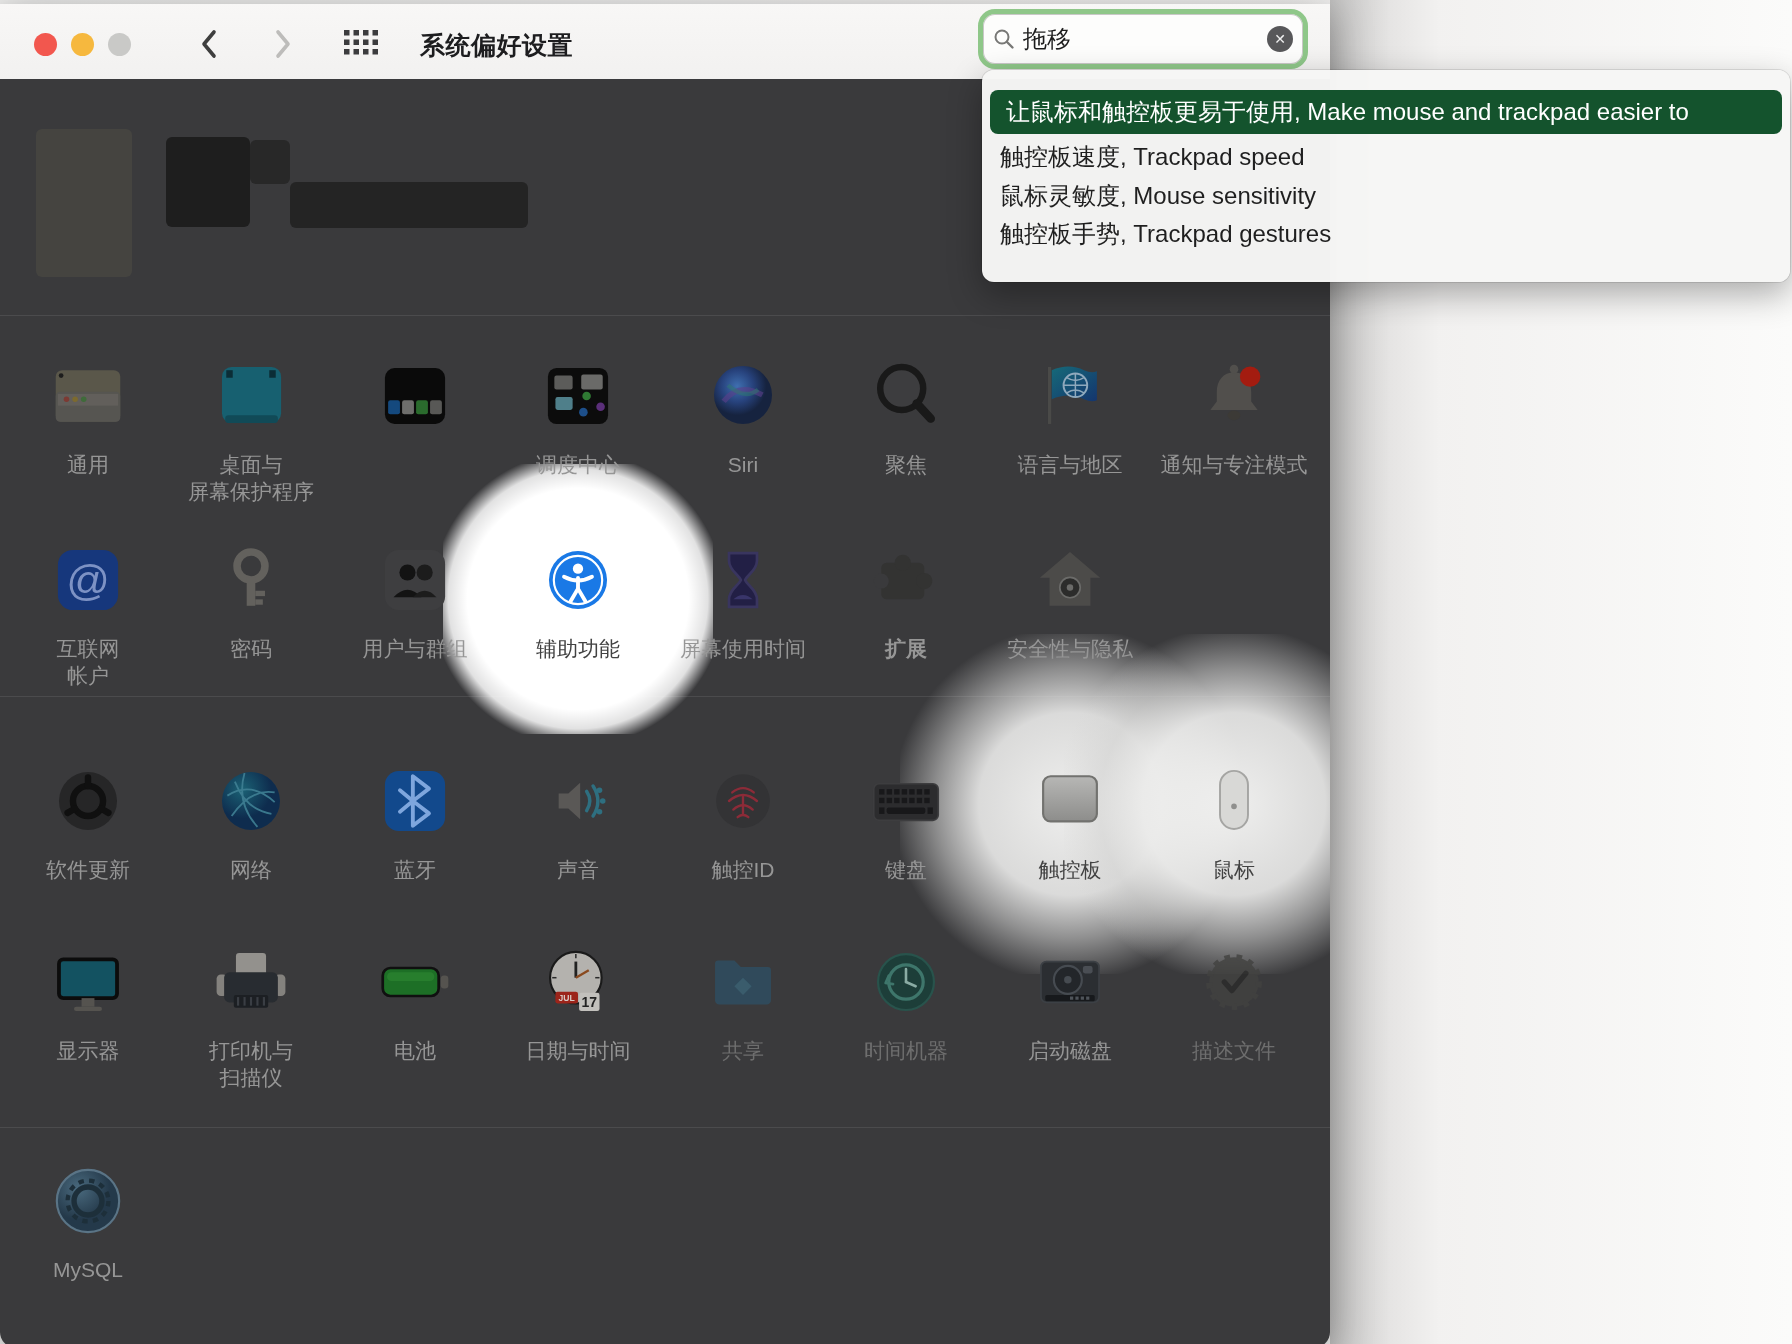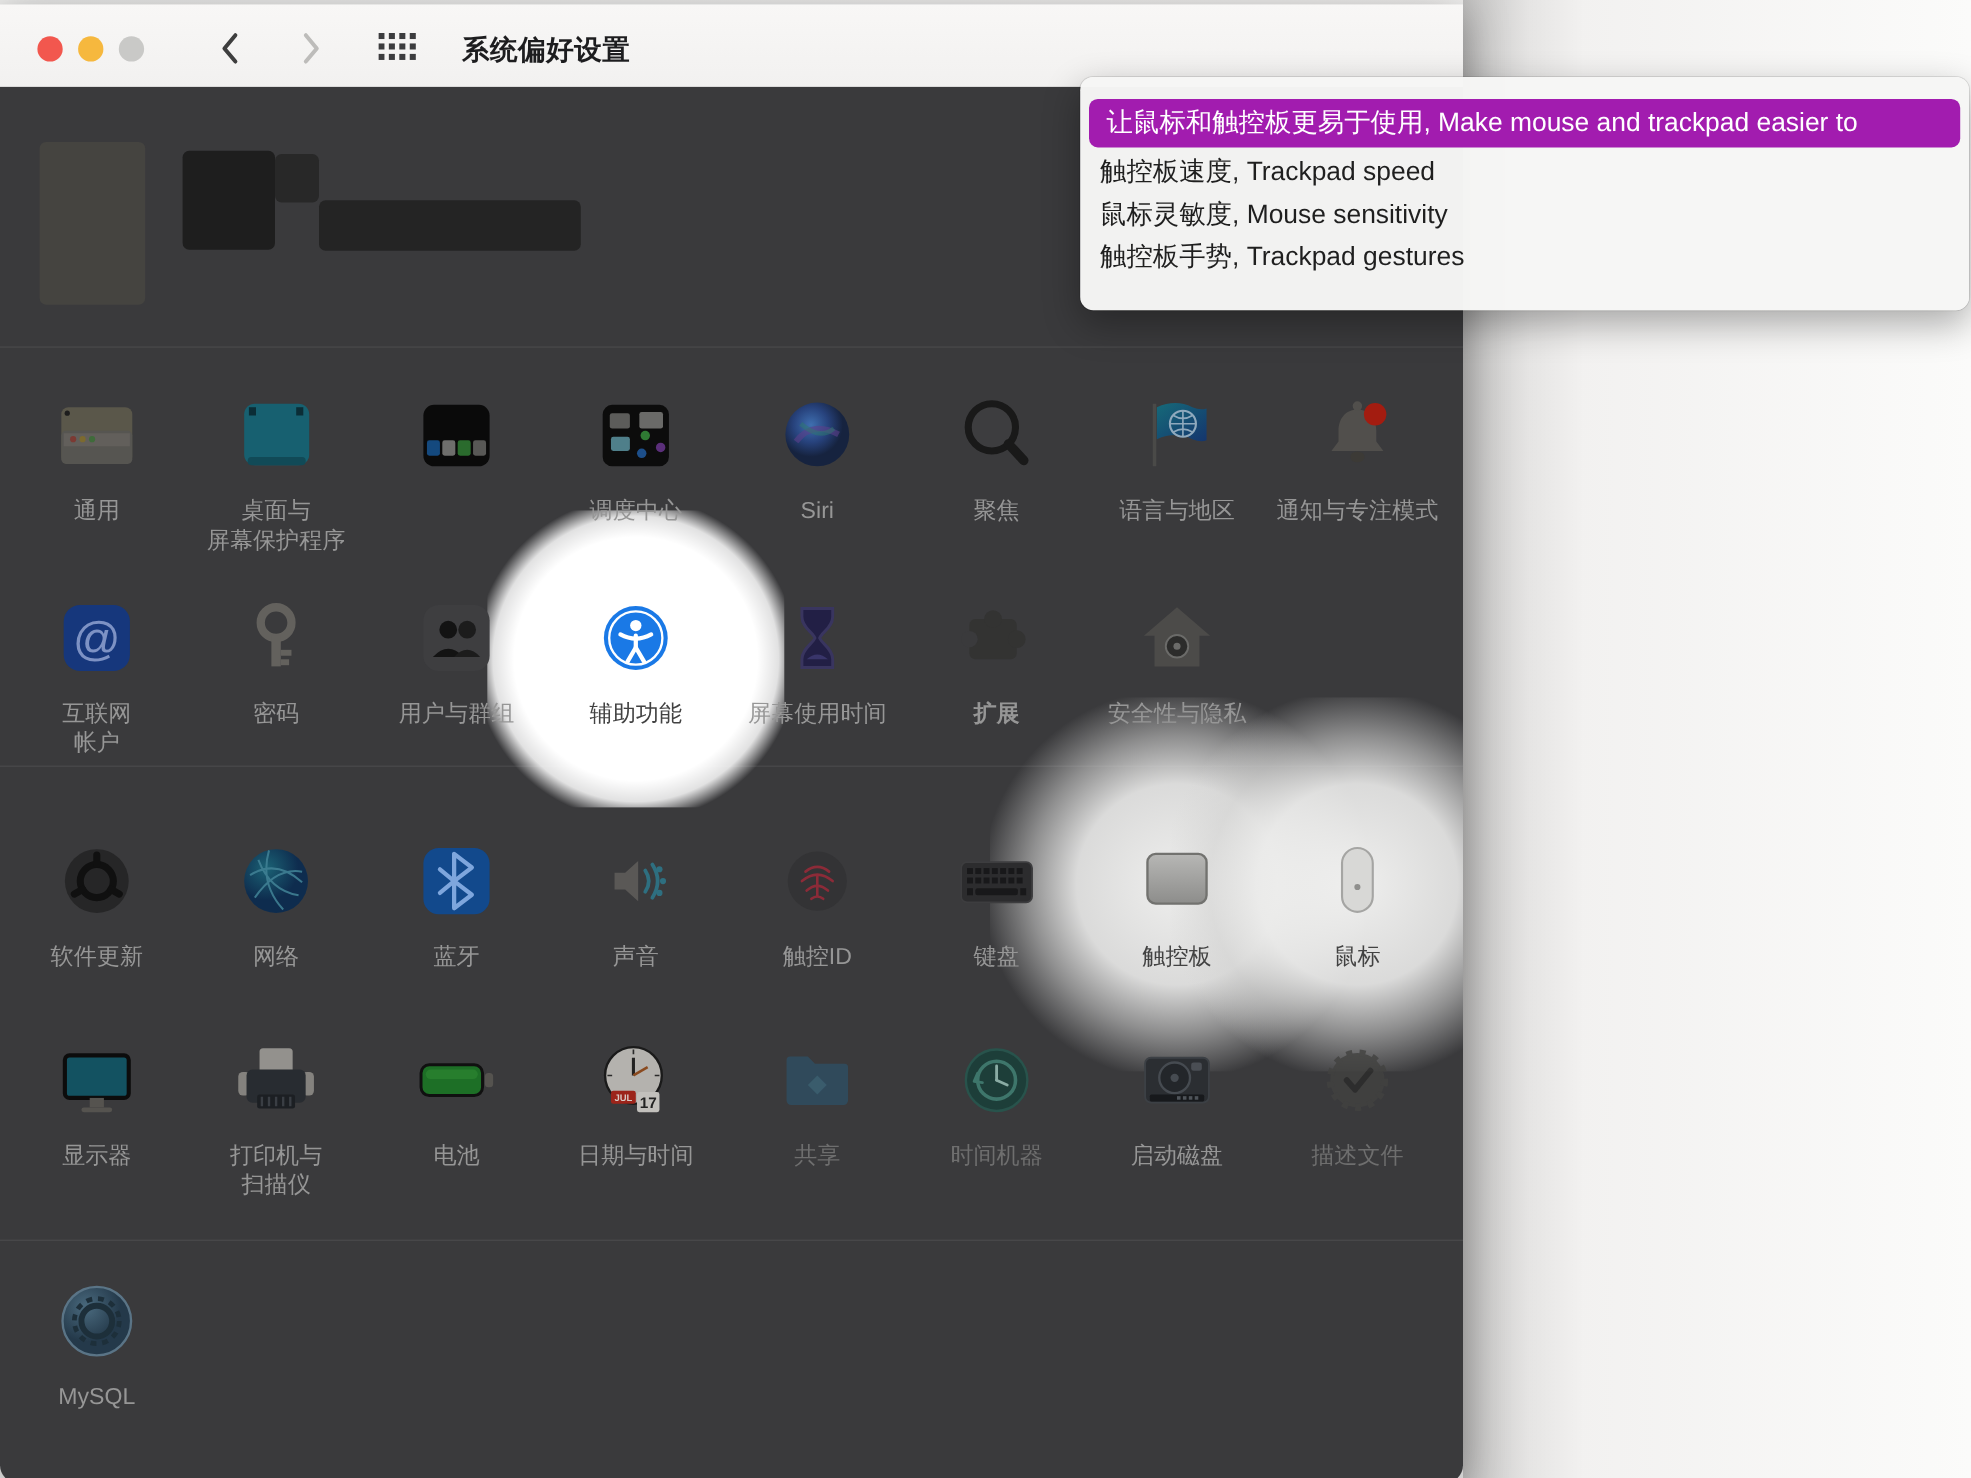--- a/index.html
+++ b/index.html
@@ -46,21 +46,21 @@
   .cell .icon svg{width:86px;height:86px;}
   .cell .label{font-size:21px;line-height:27px;color:#969696;white-space:pre-line;}
   .cell.lit .label{color:#424242;}
   .cell.dim .label{color:#6e6e6e;}
   .cell.dim .icon{opacity:.8;}
   
   .dropdown{position:absolute;left:982px;top:70px;width:808px;height:212px;z-index:50;
     background:rgba(246,246,245,0.98);border-radius:12px;
     box-shadow:0 12px 34px rgba(0,0,0,0.32),0 0 0 1px rgba(0,0,0,0.10);}
   .dd-selected{position:absolute;left:8px;top:20px;right:8px;height:44px;border-radius:8px;
-    background:#a21caf;color:#ffffff;font-size:24px;font-weight:500;line-height:44px;
+    background:#14532d;color:#ffffff;font-size:24px;font-weight:500;line-height:44px;
     padding-left:16px;box-sizing:border-box;white-space:nowrap;overflow:hidden;}
   .dd-items{position:absolute;left:0;right:0;top:68px;}
   .dd-item{height:38.5px;line-height:38.5px;padding-left:18px;font-size:24px;color:#1f1f1f;white-space:nowrap;}
 </style>
 </head>
 <body>
 
 <div class="desktop">
   <div class="shade"></div>
 
@@ -95,20 +95,28 @@
             <rect x="0" y="19" width="5.5" height="5.5"></rect>
               <rect x="9.5" y="19" width="5.5" height="5.5"></rect>
               <rect x="19" y="19" width="5.5" height="5.5"></rect>
               <rect x="28.5" y="19" width="5.5" height="5.5"></rect>
           </g>
         </svg>
       </button>
 
       <div class="win-title">系统偏好设置</div>
 
+      <div class="search">
+        <svg width="22" height="22" viewBox="0 0 22 22">
+          <circle cx="9" cy="9" r="6.5" fill="none" stroke="#787876" stroke-width="2"></circle>
+          <line x1="14" y1="14" x2="19.5" y2="19.5" stroke="#787876" stroke-width="2.4" stroke-linecap="round"></line>
+        </svg>
+        <span class="val">拖移</span>
+        <button class="clear-btn">✕</button>
+      </div>
     </div>
 
     <div class="content">
 
       <div class="block" style="left:36px;top:50px;width:96px;height:148px;background:#454440;"></div>
       <div class="block" style="left:166px;top:58px;width:84px;height:90px;background:#1e1e1e;"></div>
       <div class="block" style="left:250px;top:61px;width:40px;height:44px;background:#282828;"></div>
       <div class="block" style="left:290px;top:103px;width:238px;height:46px;background:#242424;"></div>
 
       <div class="divider" style="top:236px;"></div>

